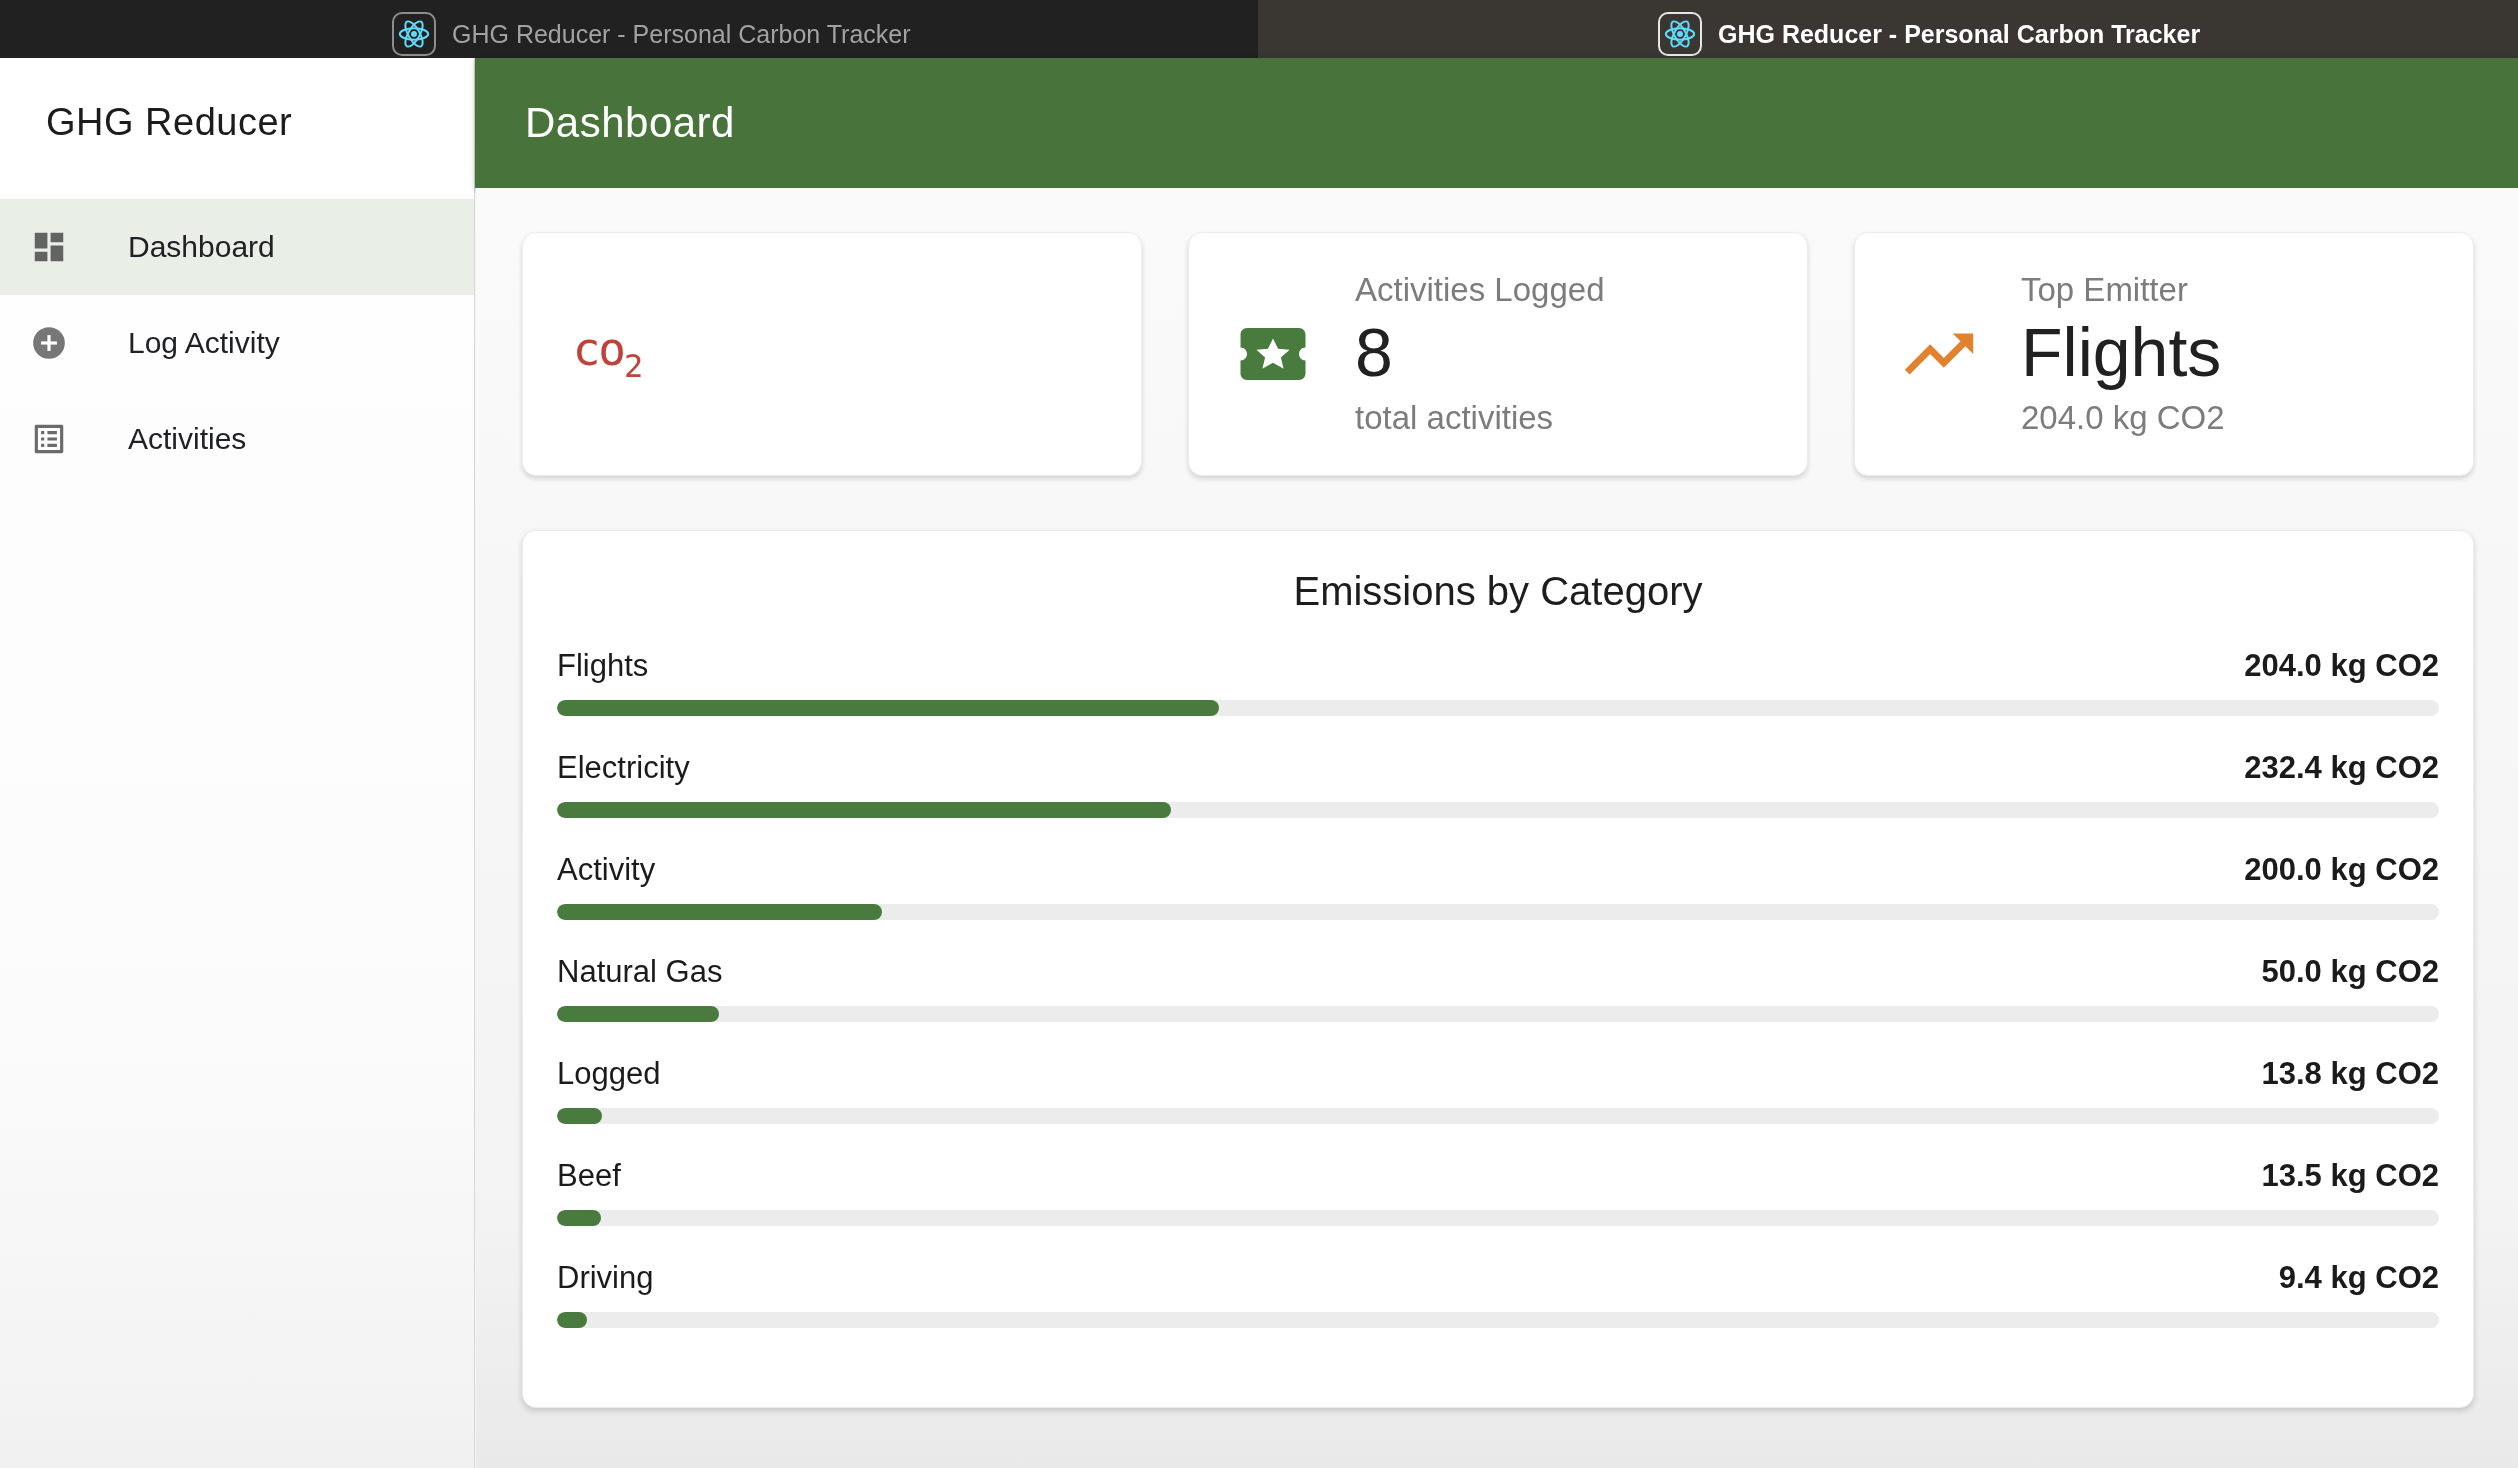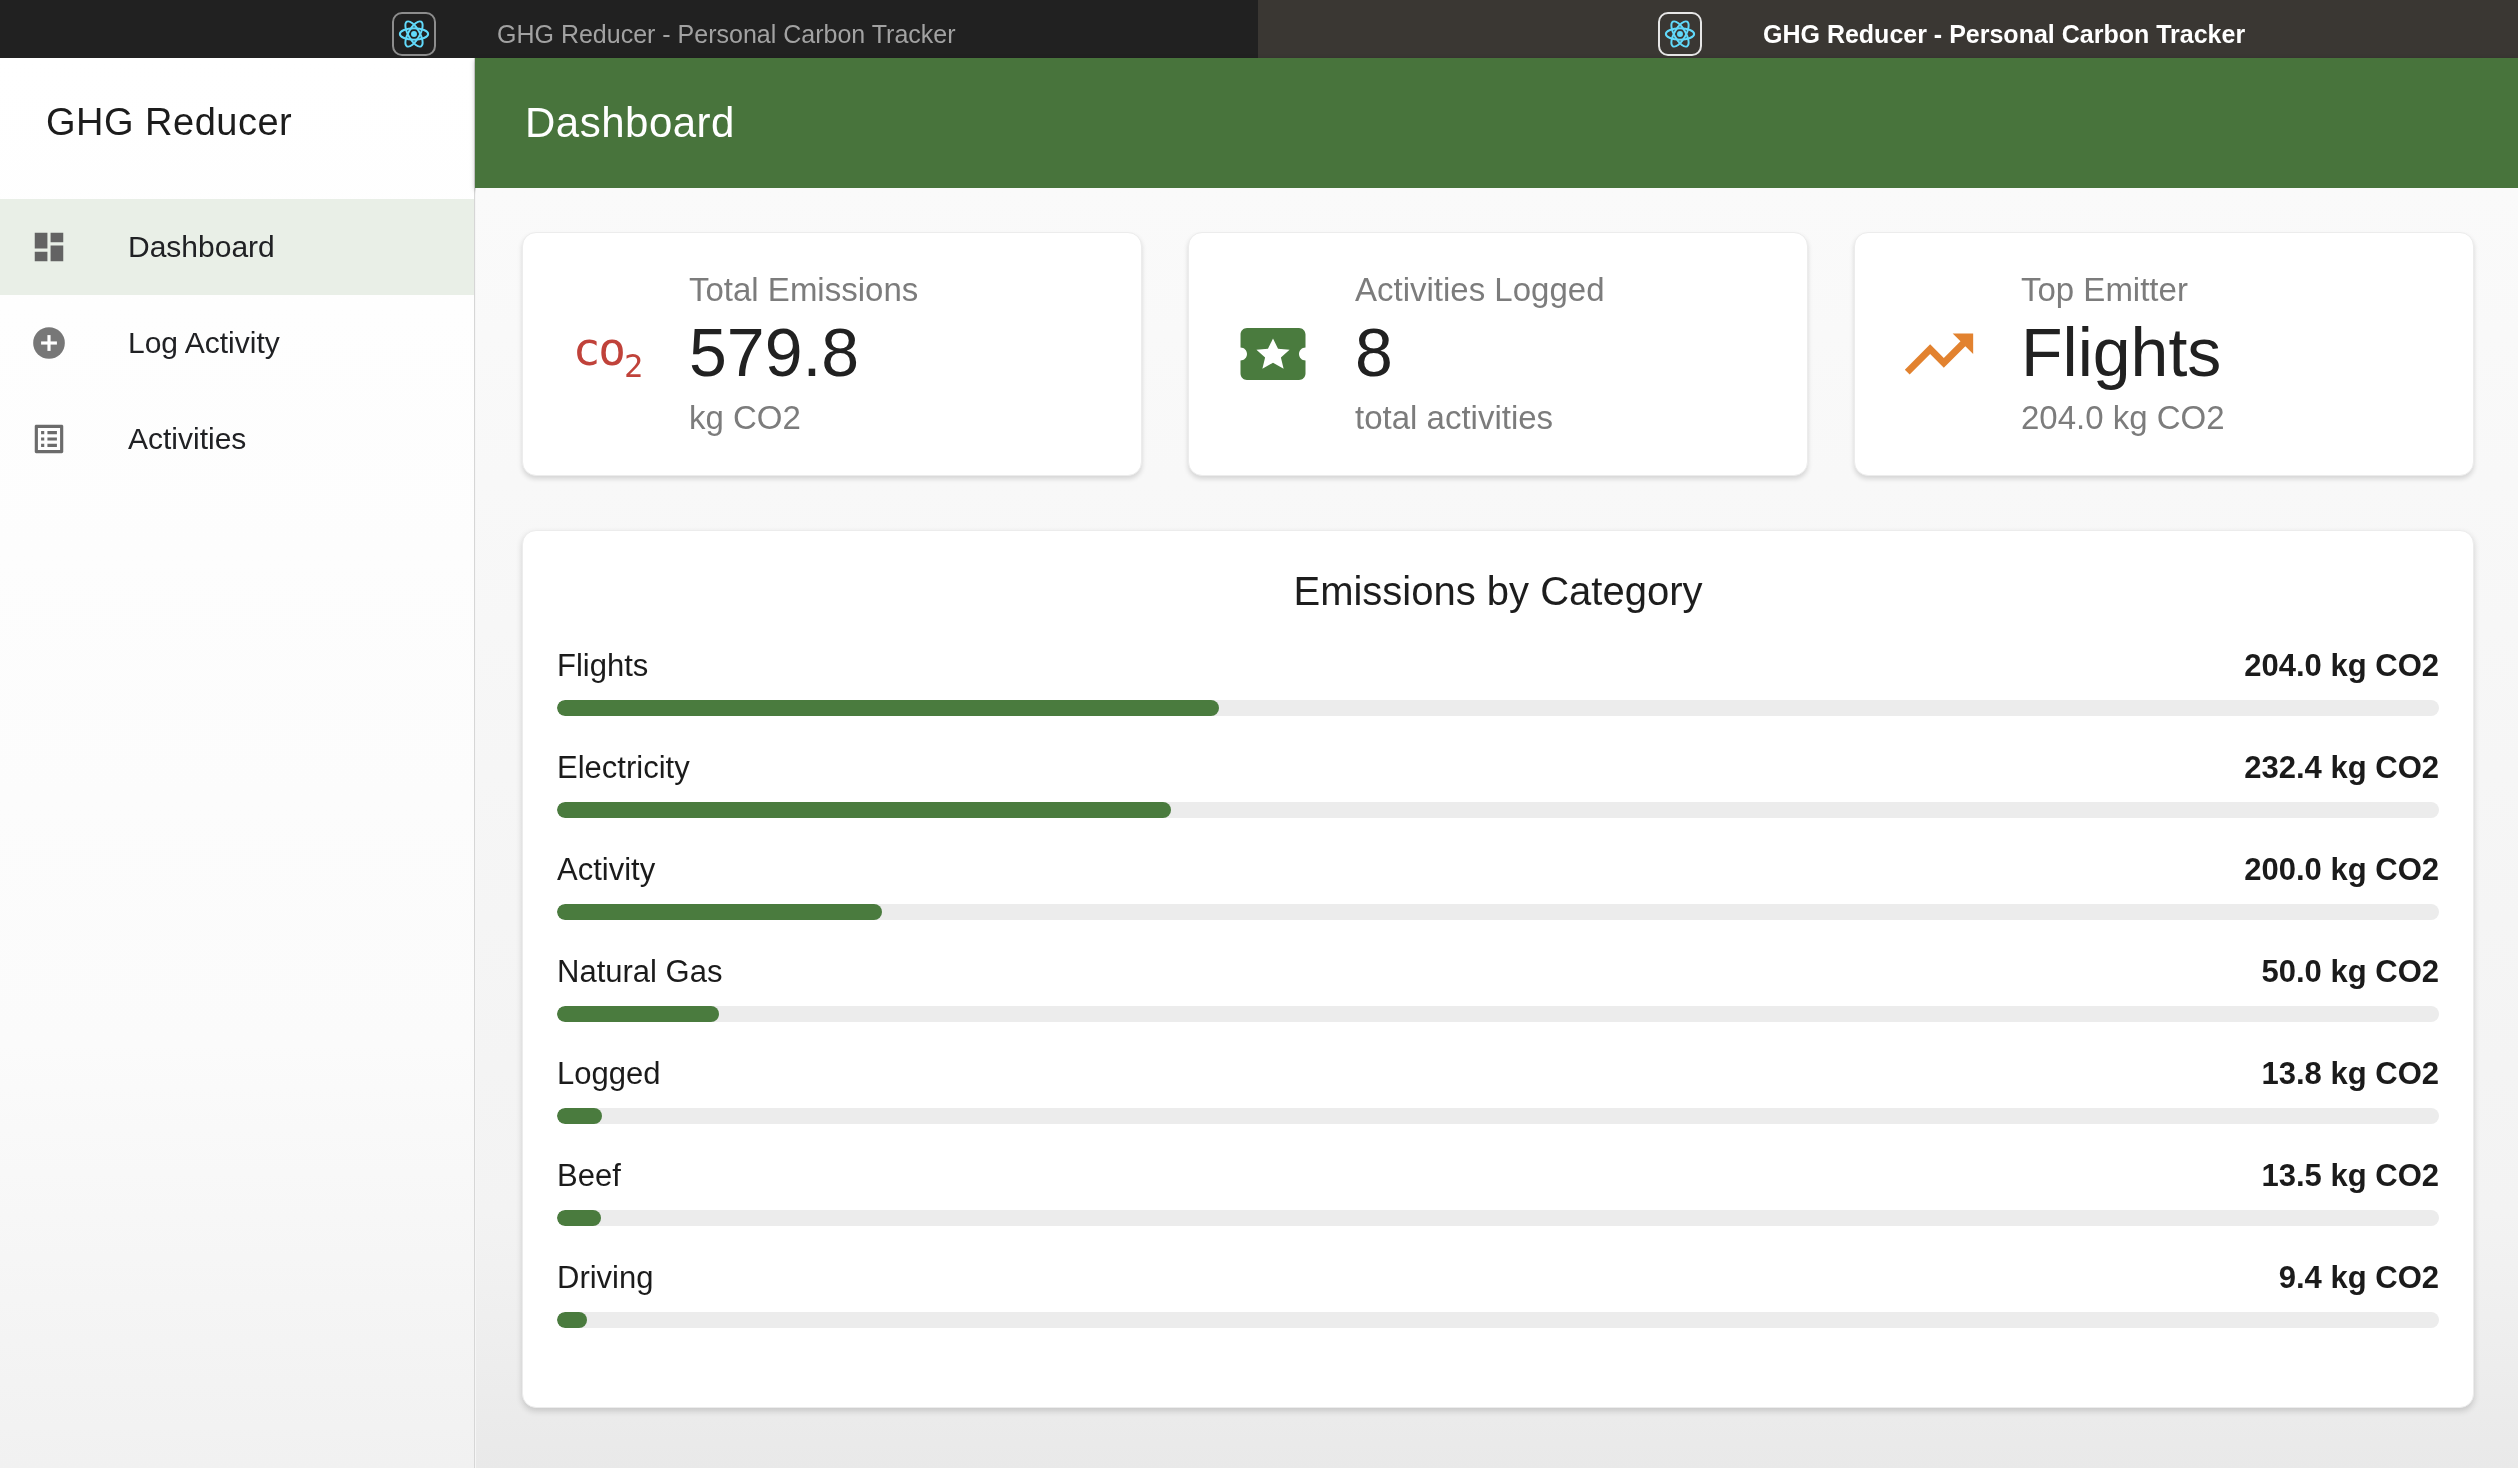--- a/index.html
+++ b/index.html
@@ -2,21 +2,21 @@
 <html><head>
 <meta charset="utf-8">
 <style>
   * { margin:0; padding:0; box-sizing:border-box; }
   html,body { background:#e9e9e9; }
   body { font-family:"Liberation Sans", sans-serif; }
   .screen{ position:relative; width:2518px; height:1468px; overflow:hidden; background:#f5f5f5; }
 
   
   .tabbar{ position:absolute; top:0; left:0; width:2518px; height:58px; display:flex; background:#1e1e1e; }
-  .tab{ display:flex; align-items:center; height:68px;gap:45px; }
+  .tab{ display:flex; align-items:center; height:68px; }
   .tab-inactive{ width:1258px; background:#212121; padding-left:392px; }
   .tab-active{ flex:1; background:#3a3733; padding-left:400px; }
   .favicon-frame{ width:44px; height:44px; border-radius:10px; display:flex; align-items:center; justify-content:center; flex:0 0 auto; }
   .tab-inactive .favicon-frame{ border:2px solid #8d8d8d; }
   .tab-active .favicon-frame{ border:2px solid #e6e6e6; }
   .tab-title{ margin-left:16px; font-size:25px; white-space:nowrap; }
   .tab-inactive .tab-title{ color:#a2a2a2; font-weight:400; }
   .tab-active .tab-title{ color:#ffffff; font-weight:700; }
 
   
@@ -136,25 +136,20 @@
   </div>
 
   <div class="main">
 
     <div class="cards">
 
       <div class="card">
         <span class="card-icon">
           <span class="co2-glyph"><span>co</span><span class="sub2">2</span></span>
         </span>
-        <span class="card-text">
-          <span class="card-label">Total Emissions</span>
-          <span class="card-value">579.8</span>
-          <span class="card-sub">kg CO2</span>
-        </span>
       </div>
 
       <div class="card">
         <span class="card-icon">
           <svg width="78" height="78" viewBox="0 0 24 24">
             <path fill="#4a7b3e" d="M20 12c0-1.1.9-2 2-2V6c0-1.1-.9-2-2-2H4c-1.1 0-1.99.9-1.99 2v4c1.1 0 1.99.9 1.99 2s-.89 2-2 2v4c0 1.1.9 2 2 2h16c1.1 0 2-.9 2-2v-4c-1.1 0-2-.9-2-2z"></path>
             <path fill="#ffffff" d="M12 7.2l1.55 3.22 3.55.3-2.67 2.36.84 3.48L12 14.7l-3.27 1.86.84-3.48-2.67-2.36 3.55-.3z"></path>
           </svg>
         </span>
         <span class="card-text">

